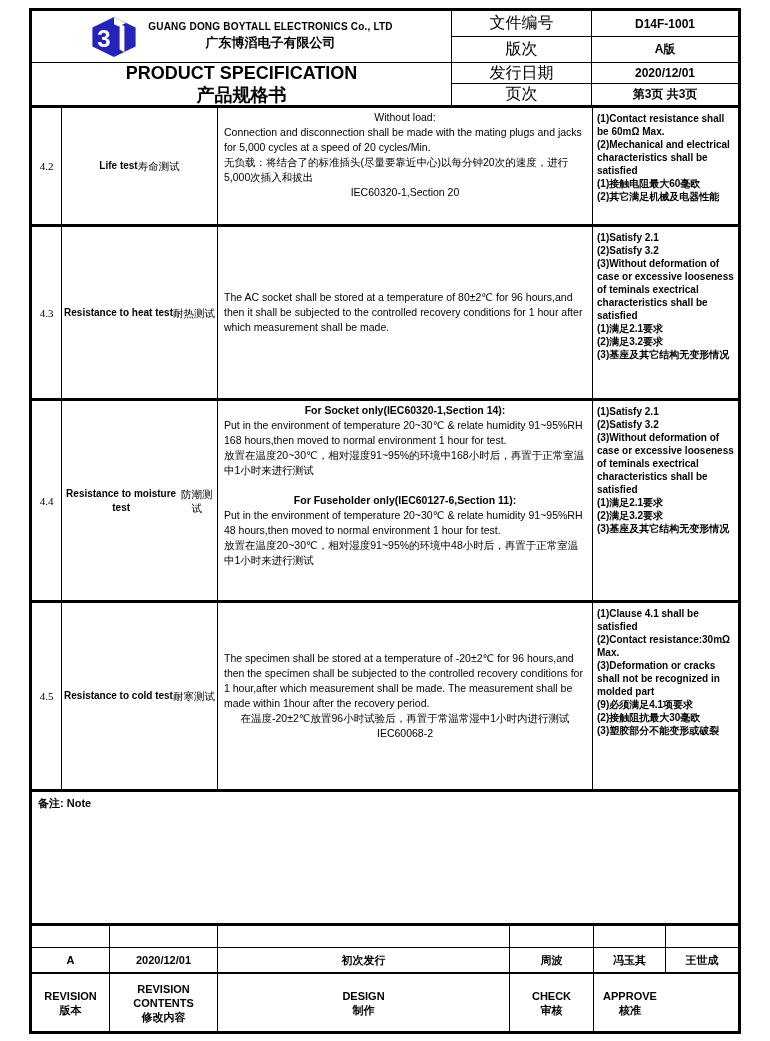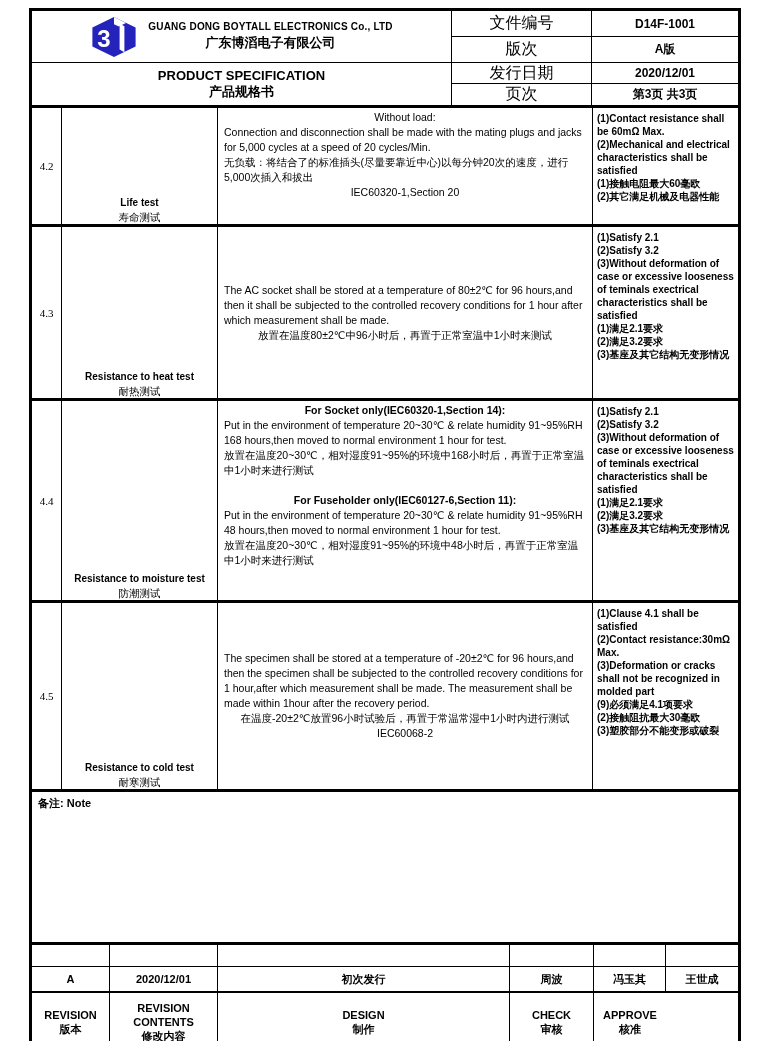--- a/index.html
+++ b/index.html
@@ -21,46 +21,46 @@
     display:grid;
     grid-template-columns:420px 140px 146px;
     grid-template-rows:26px 26px 21px 21px;
   }
   .hc{box-sizing:border-box;display:flex;align-items:center;justify-content:center;overflow:hidden;}
   .hc.company{grid-area:1/1/3/2;border-right:1px solid #000;border-bottom:1px solid #000;gap:10px;}
   .hc.title{grid-area:3/1/5/2;border-right:1px solid #000;flex-direction:column;line-height:1.25;}
   .ctext{text-align:center;}
   .c-en{font-size:10px;font-weight:bold;letter-spacing:.2px;}
   .c-cn{font-size:13px;font-weight:bold;margin-top:2px;}
-  .t-en,.t-cn{font-size:13px;font-weight:bold;}
+  .t-en,.t-cn{font-size:18px;font-weight:bold;}
   .fl{grid-column:2;border-right:1px solid #000;border-bottom:1px solid #000;font-size:16px;font-weight:normal;}
   .fv{grid-column:3;border-bottom:1px solid #000;font-size:12px;font-weight:bold;}
   .r1{grid-row:1}.r2{grid-row:2}.r3{grid-row:3}.r4{grid-row:4}
   .r4.fl,.r4.fv{border-bottom:none;}
   
   .main{border-top:3px solid #000;}
   .trow{display:grid;grid-template-columns:30px 156px 375px 145px;box-sizing:border-box;}
   .trow + .trow{border-top:3px solid #000;}
   .trow:nth-of-type(1){height:116px;}
   .trow:nth-of-type(2){height:174px;}
   .trow:nth-of-type(3){height:202px;}
   .trow:nth-of-type(4){height:189px;}
   .cell{box-sizing:border-box;overflow:hidden;}
   .cno{border-right:1px solid #000;display:flex;align-items:center;justify-content:center;font-size:11px;font-family:Liberation Serif, serif;}
-  .cname{border-right:1px solid #000;display:flex;flex-direction:column;align-items:center;justify-content:flex-end;text-align:center;padding:0 2px;}
+  .cname{border-right:1px solid #000;display:flex;flex-direction:row;align-items:center;justify-content:center;text-align:center;padding:0 2px;}
   .cname .nen{font-size:10px;font-weight:bold;line-height:14px;}
   .cname .ncn{font-size:10.5px;line-height:14px;}
   .cdesc{border-right:1px solid #000;display:flex;flex-direction:column;justify-content:flex-start;padding:2px 6px;align-items:center;}
   .trow:nth-of-type(2) .cdesc,.trow:nth-of-type(4) .cdesc{justify-content:center;}
   .cdesc .line{font-size:10.5px;line-height:15px;}
   .cdesc .line.b{font-weight:bold;}
   .creq{display:flex;flex-direction:column;justify-content:flex-start;padding:4px 3px 2px 4px;}
   .creq .line{font-size:10px;font-weight:bold;line-height:13px;}
   
-  .note{border-top:3px solid #000;height:153px;box-sizing:border-box;padding:4px 6px;font-size:11px;font-weight:bold;}
+  .note{border-top:3px solid #000;height:134px;box-sizing:border-box;padding:4px 6px;font-size:11px;font-weight:bold;}
   
   .rev{
     border-top:3px solid #000;
     display:grid;
     grid-template-columns:78px 108px 292px 84px 72px 72px;
     grid-template-rows:22px 26px 57px;
   }
   .rc{box-sizing:border-box;display:flex;flex-direction:column;align-items:center;justify-content:center;text-align:center;overflow:hidden;}
   .rc.br{border-right:1px solid #000;}
   .rc.e{border-bottom:1px solid #000;}
@@ -121,21 +121,20 @@
         </div>
       </div>
       <div class="trow">
         <div class="cell cno">4.3</div>
         <div class="cell cname">
           <div class="nen">Resistance to heat test</div>
           <div class="ncn">耐热测试</div>
         </div>
         <div class="cell cdesc">
           <div class="line">The AC socket shall be stored at a temperature of 80±2℃ for 96 hours,and then it shall be subjected to the controlled recovery conditions for 1 hour after which measurement shall be made.</div>
-          <div class="line">放置在温度80±2℃中96小时后，再置于正常室温中1小时来测试</div>
         </div>
         <div class="cell creq">
           <div class="line">(1)Satisfy 2.1</div>
           <div class="line">(2)Satisfy 3.2</div>
           <div class="line">(3)Without deformation of case or excessive looseness of teminals exectrical characteristics shall be satisfied</div>
           <div class="line">(1)满足2.1要求</div>
           <div class="line">(2)满足3.2要求</div>
           <div class="line">(3)基座及其它结构无变形情况</div>
         </div>
       </div>

